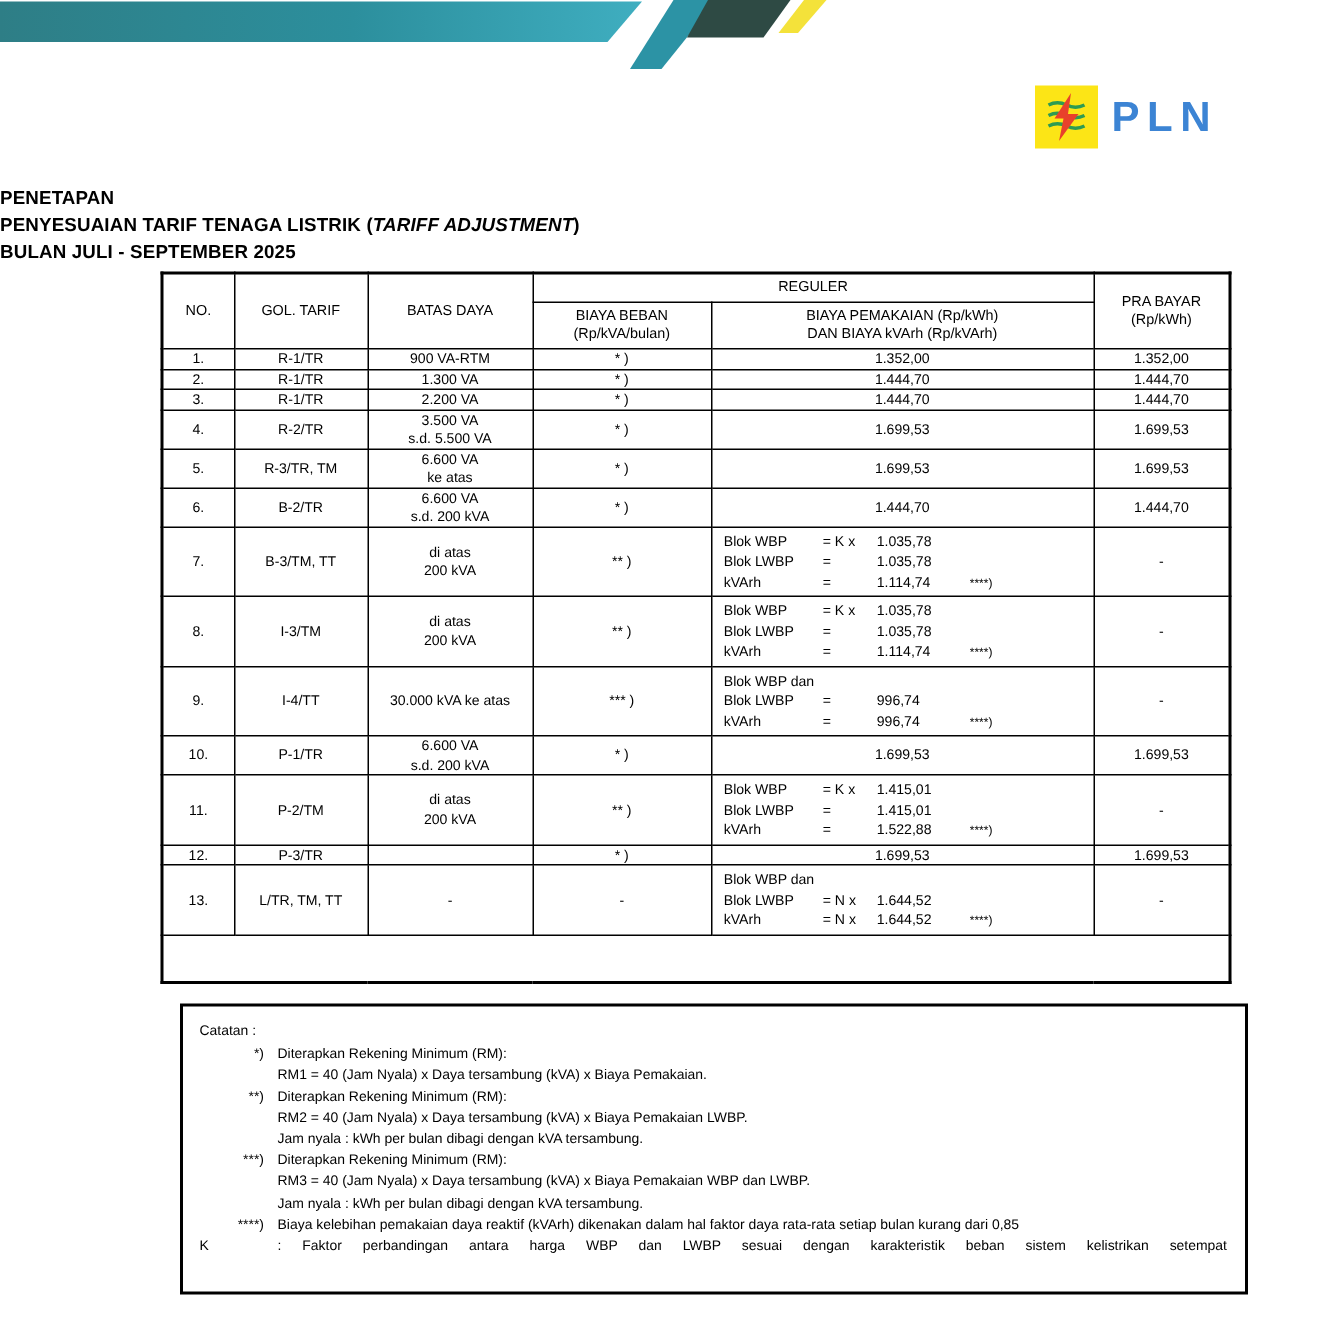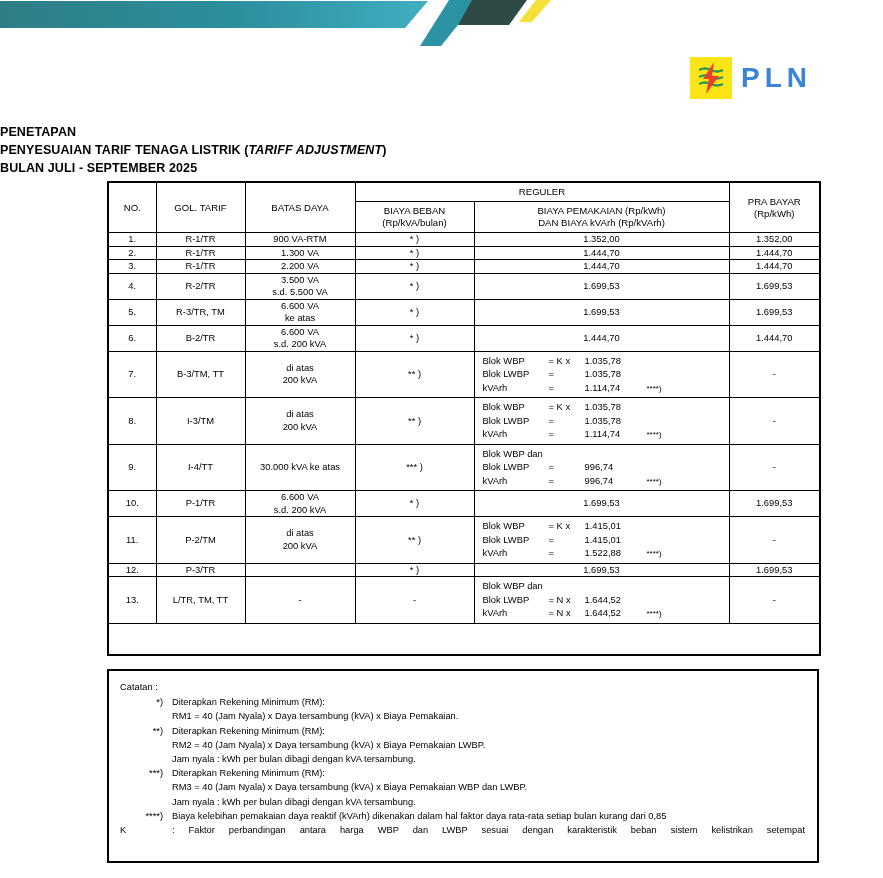--- a/index.html
+++ b/index.html
@@ -123,21 +123,21 @@
   .bl-val   { width: 56px; flex: none; text-align: left; }
   .bl-star  { padding-left: 6px; font-size: 8px; }
 
   .two-line { line-height: 12.5px; }
   .empty-row td { height: 30px; }
 
   
   .notes-box {
     position: absolute;
     top: 669px;
-    left: 107px;
+    left: 120px;
     width: 712px;
     height: 194px;
     border: 2px solid #000;
     box-sizing: border-box;
     background: #fff;
   }
   .notes-inner {
     padding: 9px 10px 6px 11px;
     font-size: 9.3px;
     line-height: 14.2px;

